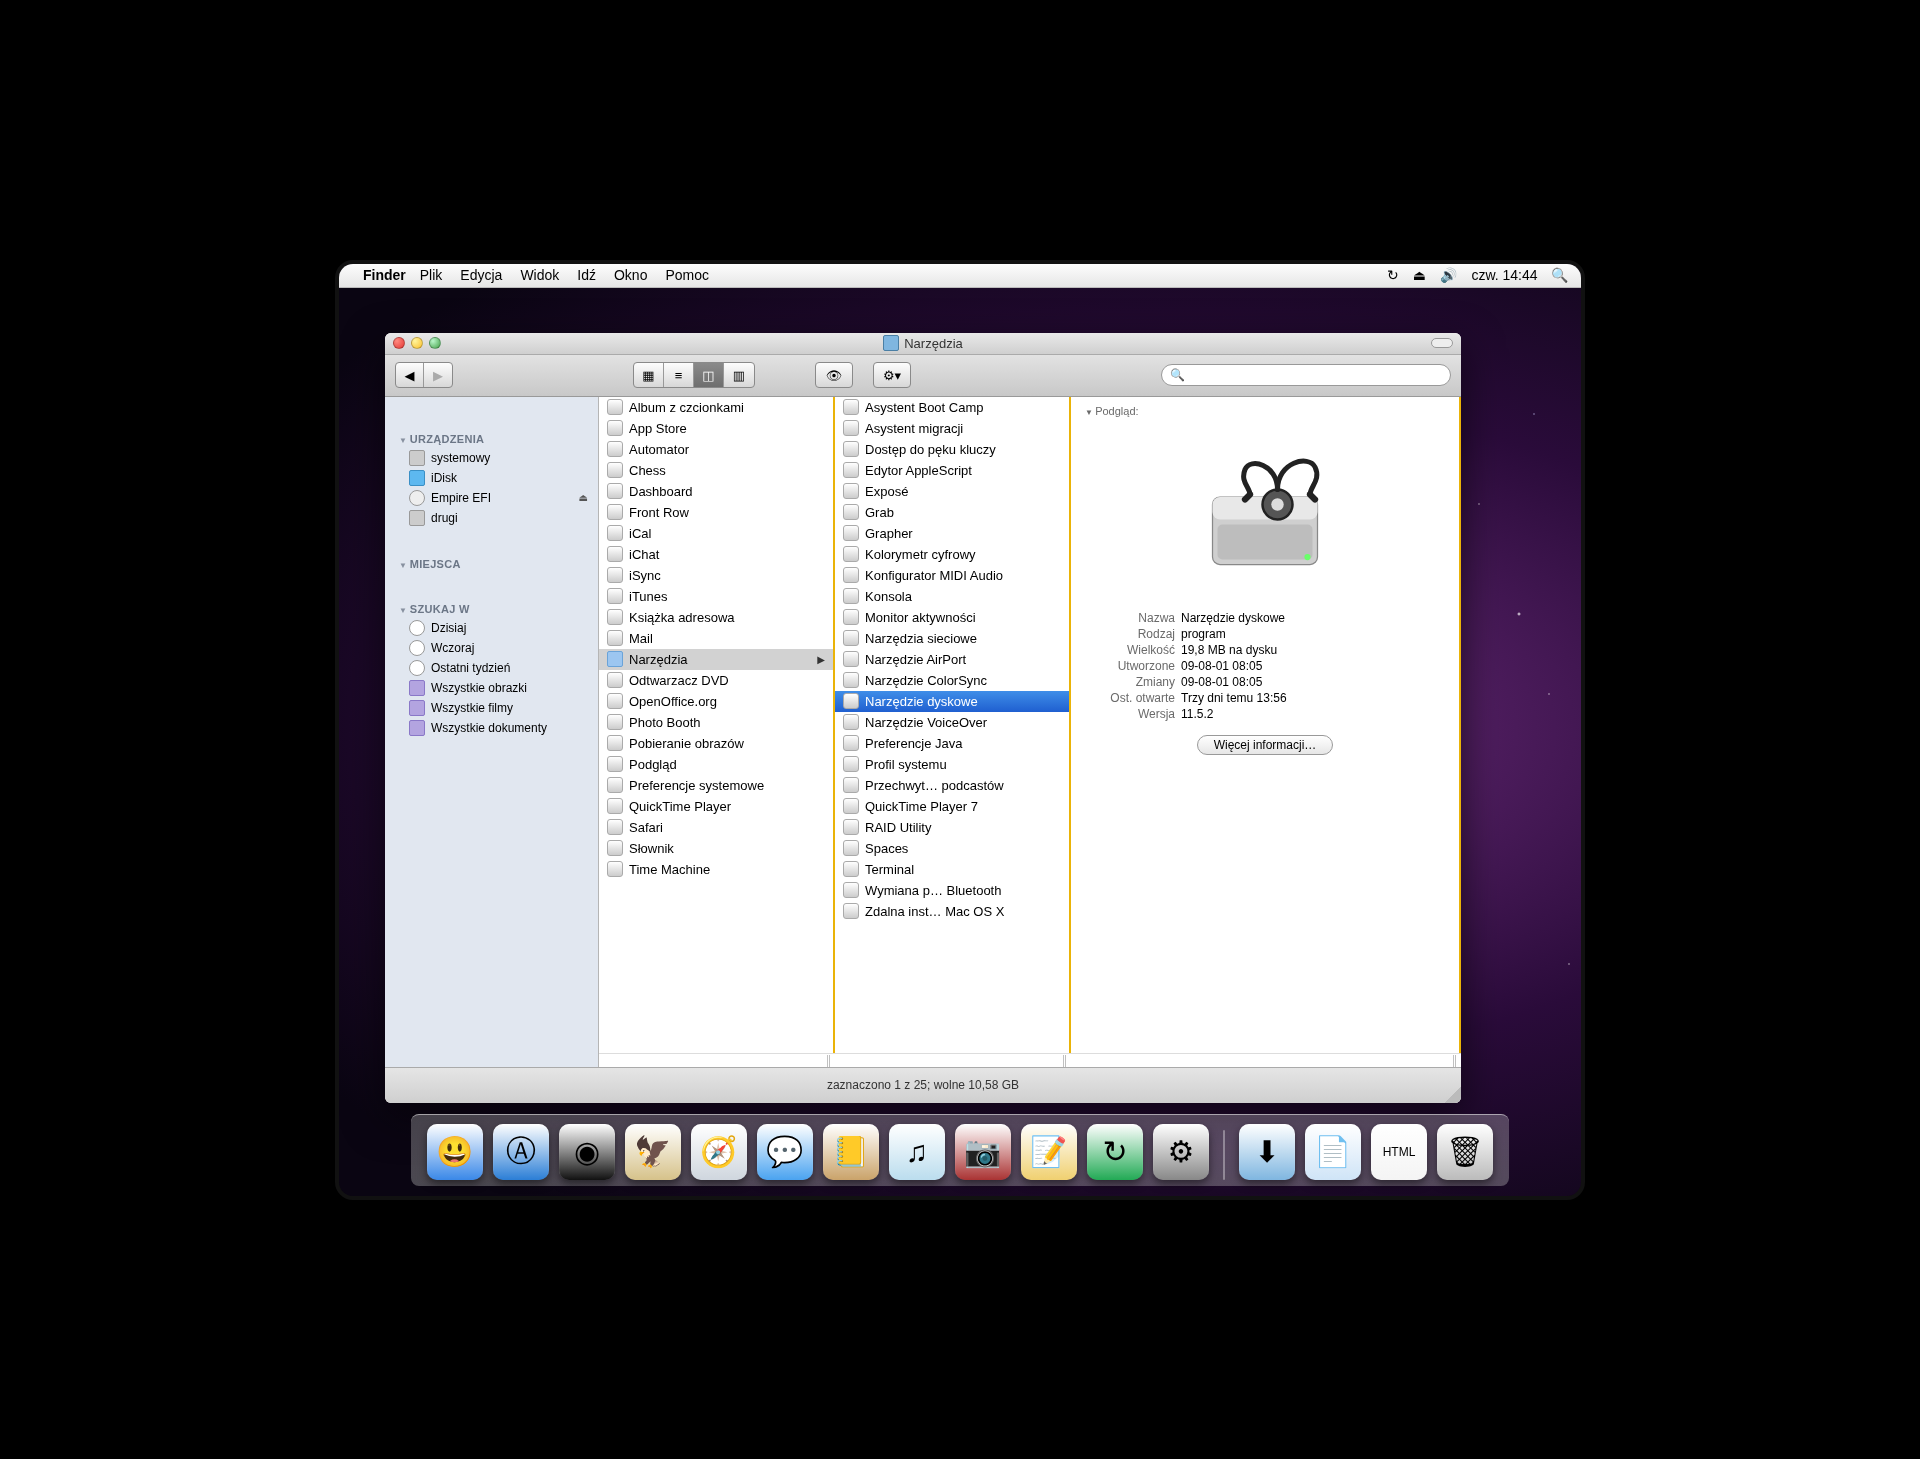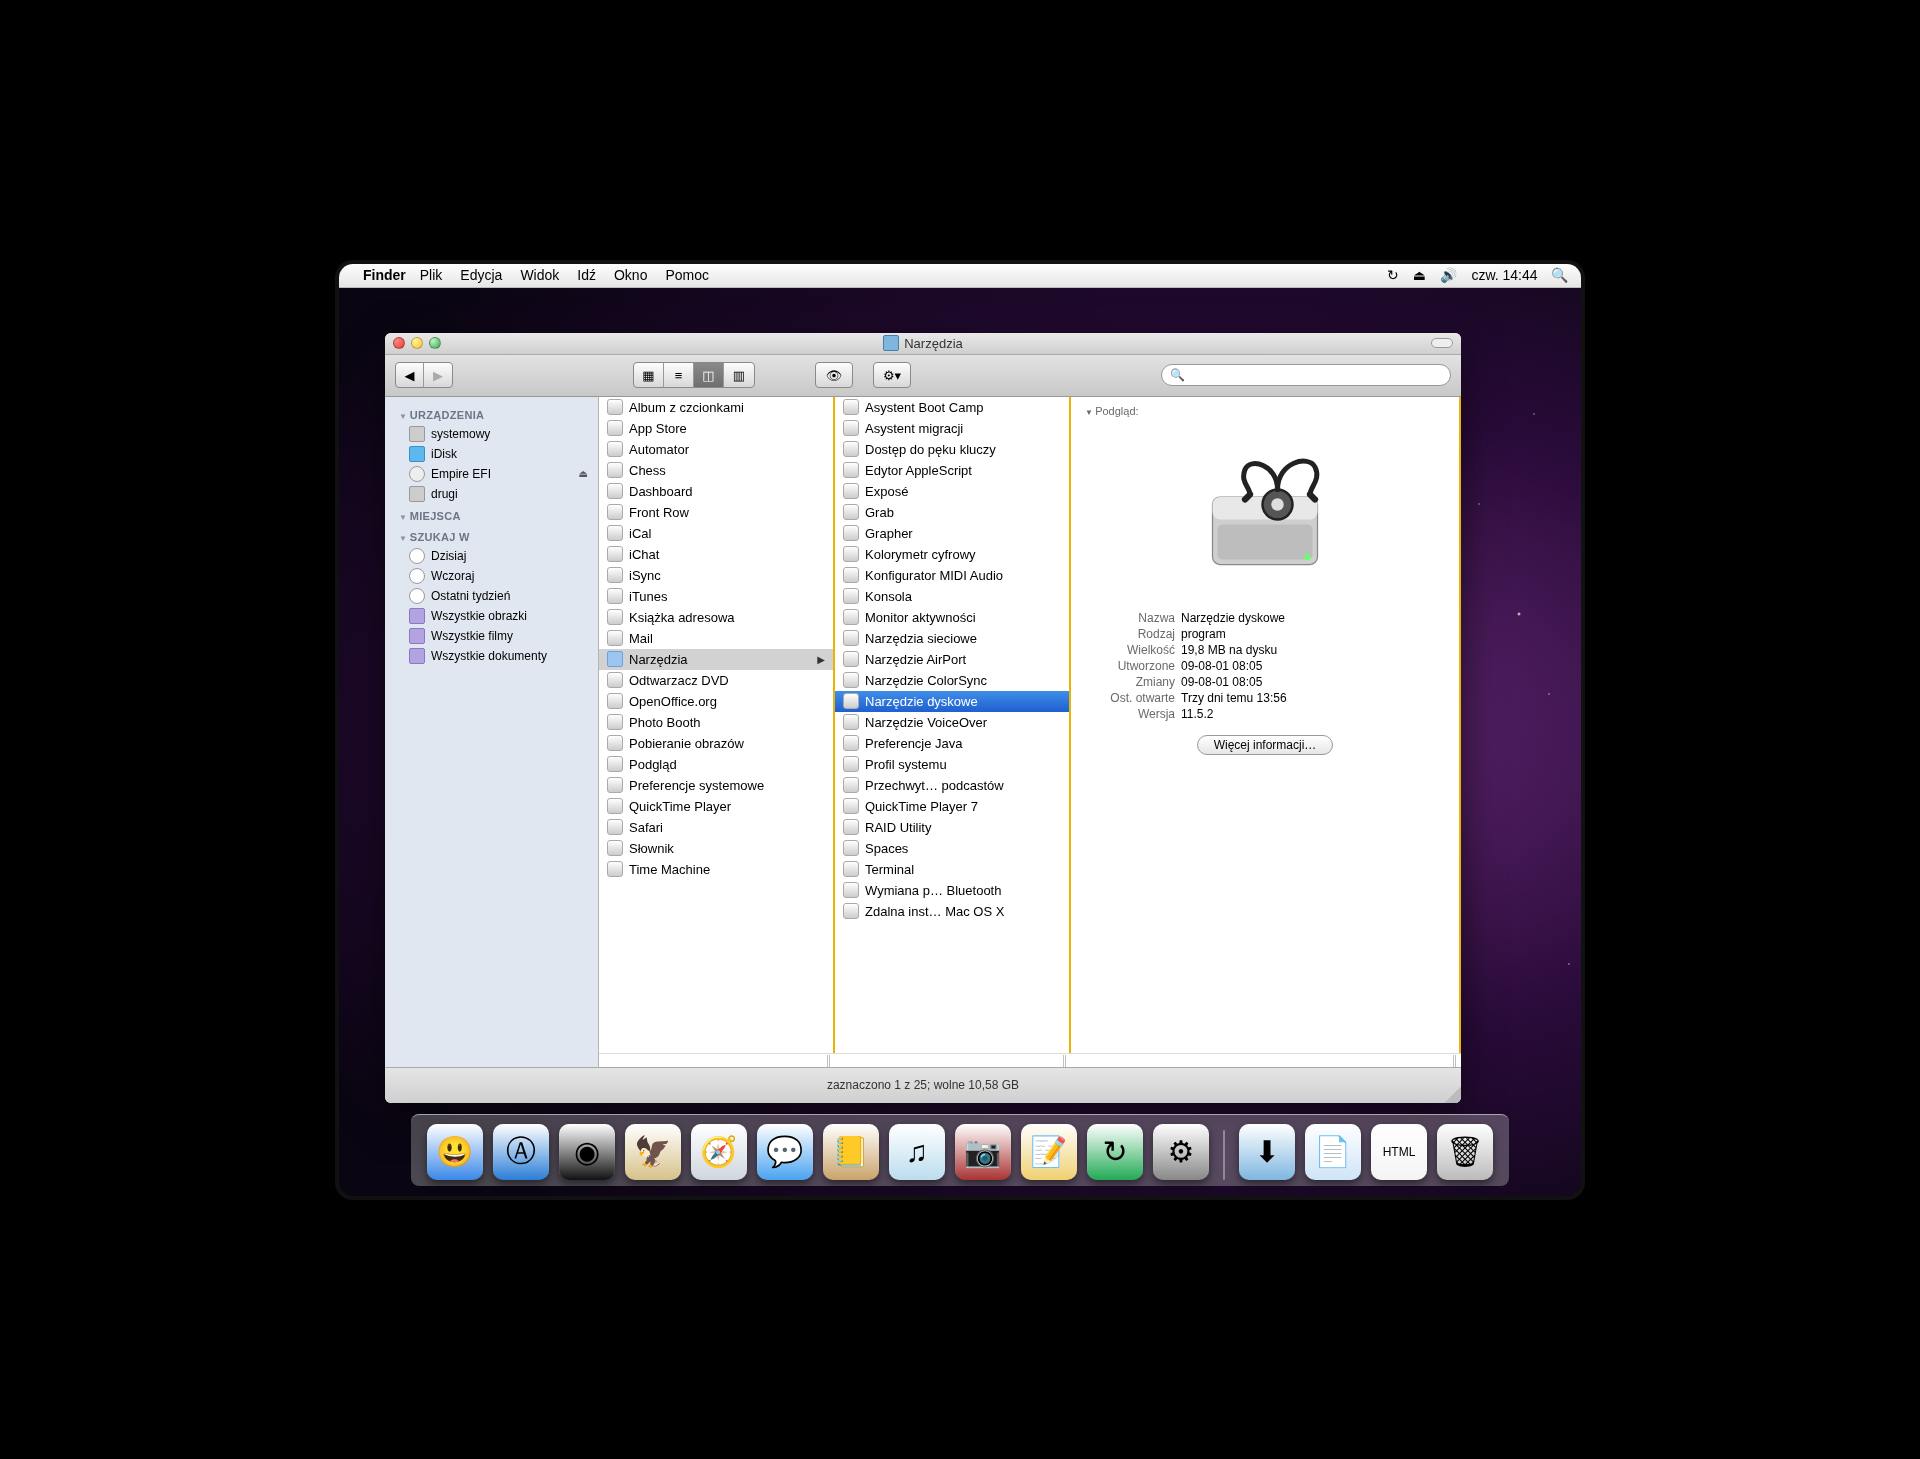--- a/index.html
+++ b/index.html
@@ -141,20 +141,21 @@
     padding: 6px 0;
     font-size:12px;
     overflow:auto;
   }
   .sidebar .section-header {
     color:#6b7686;
     font-weight:bold;
     font-size:11px;
     padding: 6px 10px 3px 14px;
     letter-spacing:0.3px;
+    margin-top:24px;
   }
   .sidebar .section-header::before{content:"▼ ";font-size:8px;color:#8891a0;}
   .sb-item {
     display:flex;align-items:center;
     padding: 2px 10px 2px 24px;
     height:20px;
     cursor:default;
   }
   .sb-item .ico{width:16px;height:16px;margin-right:6px;border-radius:2px;display:flex;align-items:center;justify-content:center;font-size:11px;}
   .sb-item.selected {

